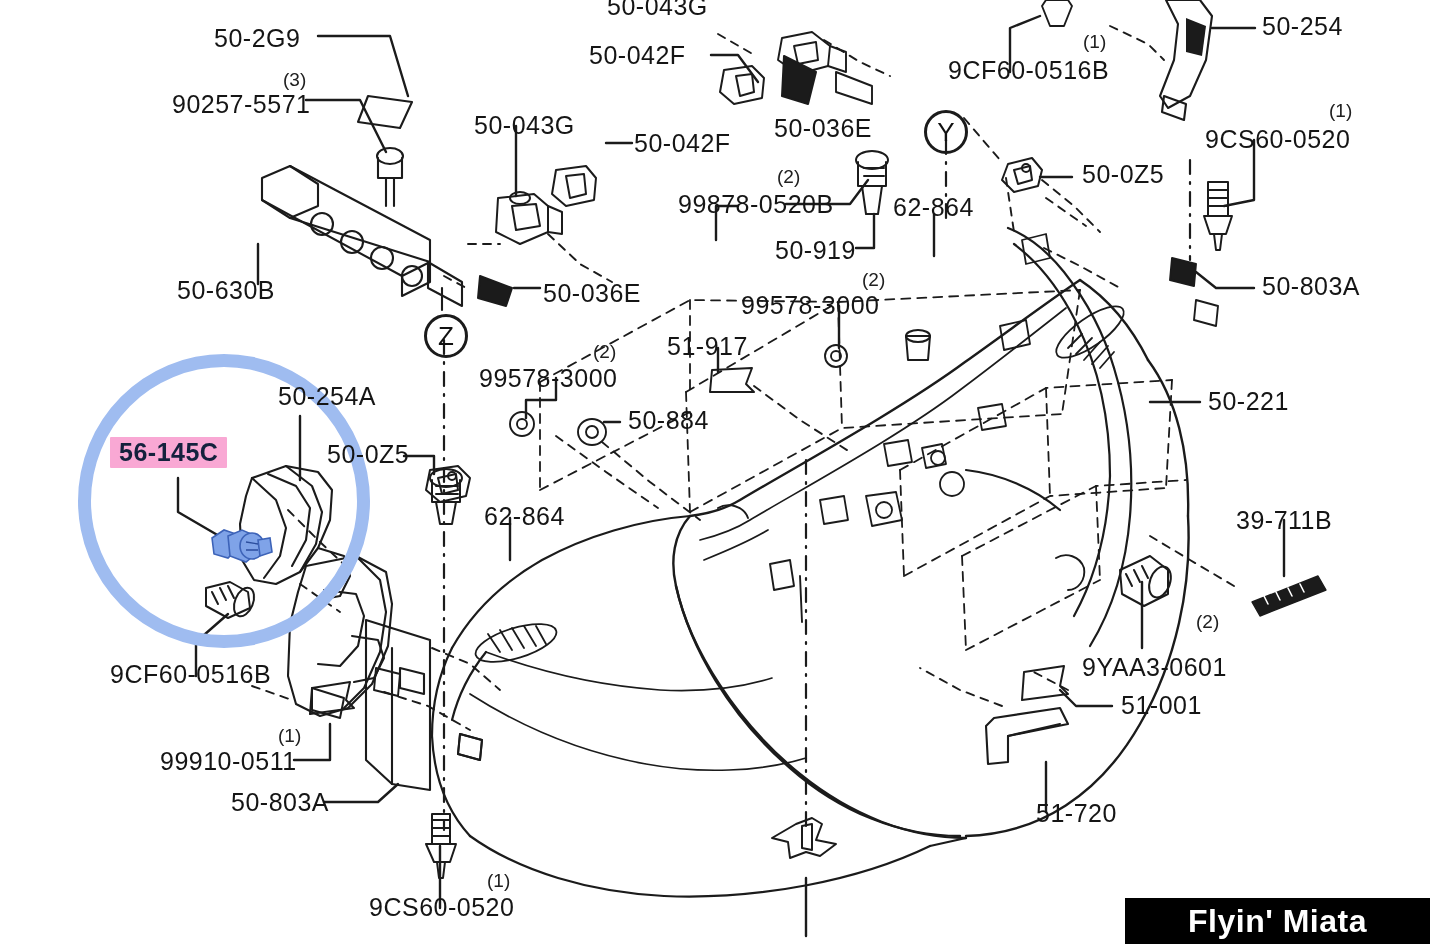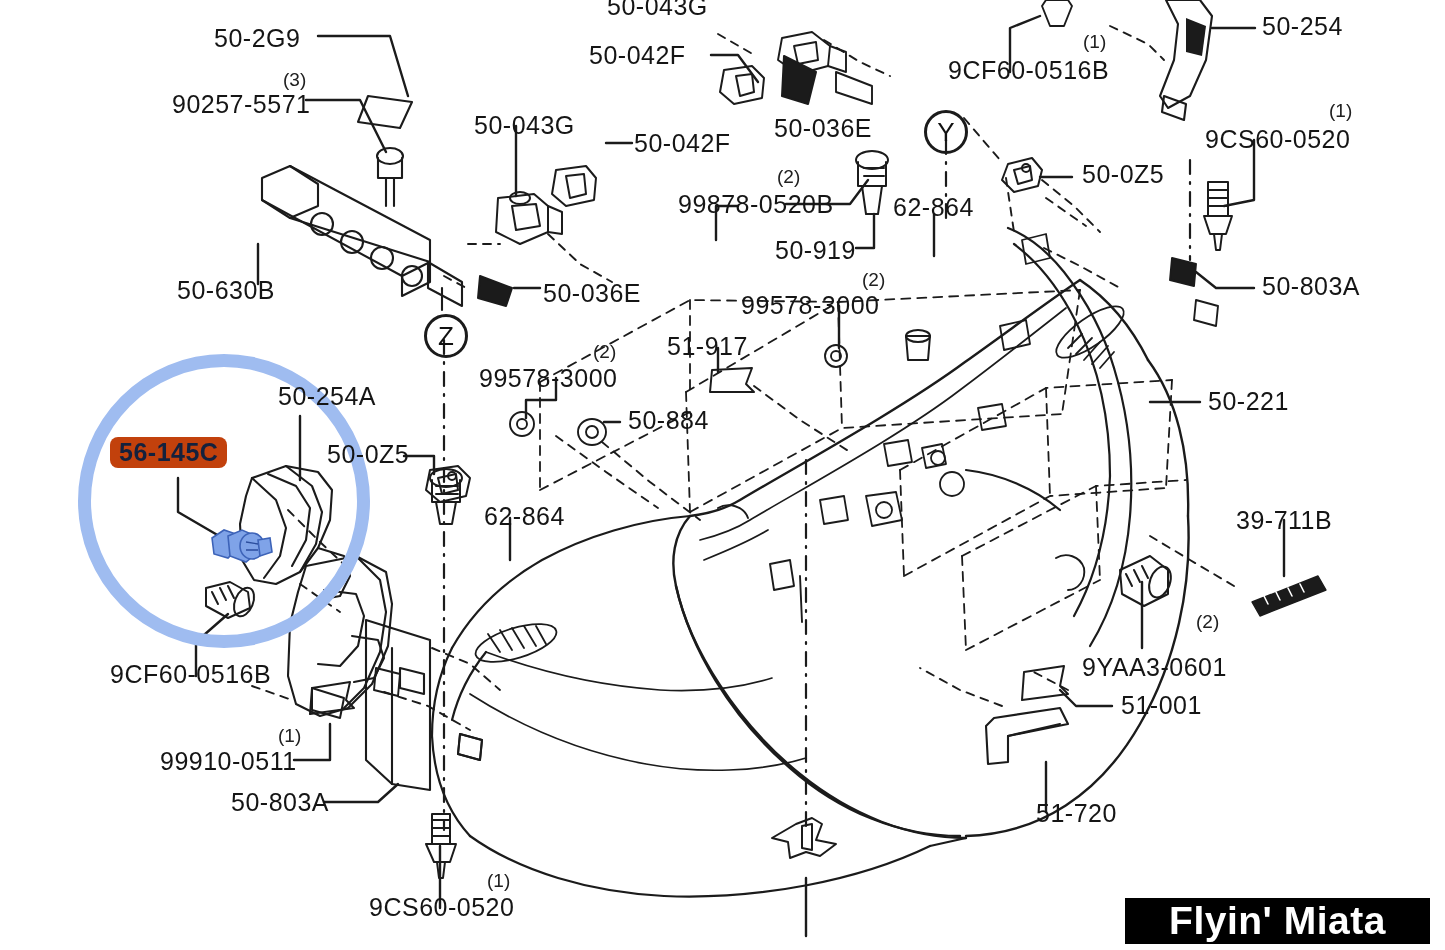--- a/index.html
+++ b/index.html
@@ -18,23 +18,23 @@
   }
   .qty{
     position:absolute;
     font-family:"Liberation Sans",sans-serif;
     font-size:19px;
     color:#202020;
     white-space:nowrap;
     line-height:1;
   }
   .lbl.hl{
-    background:#c2410c;
+    background:#f9a8d4;
     color:#14213d;
-    border-radius:8px;
+    border-radius:1px;
     padding:3px 9px;
     font-weight:600;
   }
   .circmark{
     position:absolute;
     width:44px;height:44px;
     border:3px solid #1b1b1b;
     border-radius:50%;
     box-sizing:border-box;
     font-family:"Liberation Sans",sans-serif;
@@ -48,21 +48,21 @@
     border-radius:50%;
     box-sizing:border-box;
     pointer-events:none;
   }
   #watermark{
     position:absolute;
     background:#000;
     color:#fff;
     font-family:"Liberation Sans",sans-serif;
     font-weight:bold;
-    font-size:39px;
+    font-size:32px;
     letter-spacing:0.5px;
     display:flex;align-items:center;justify-content:center;
   }
 </style>
 </head>
 <body>
 
 <div id="stage">
 
   <svg id="svgroot" viewBox="0 0 1445 950">

